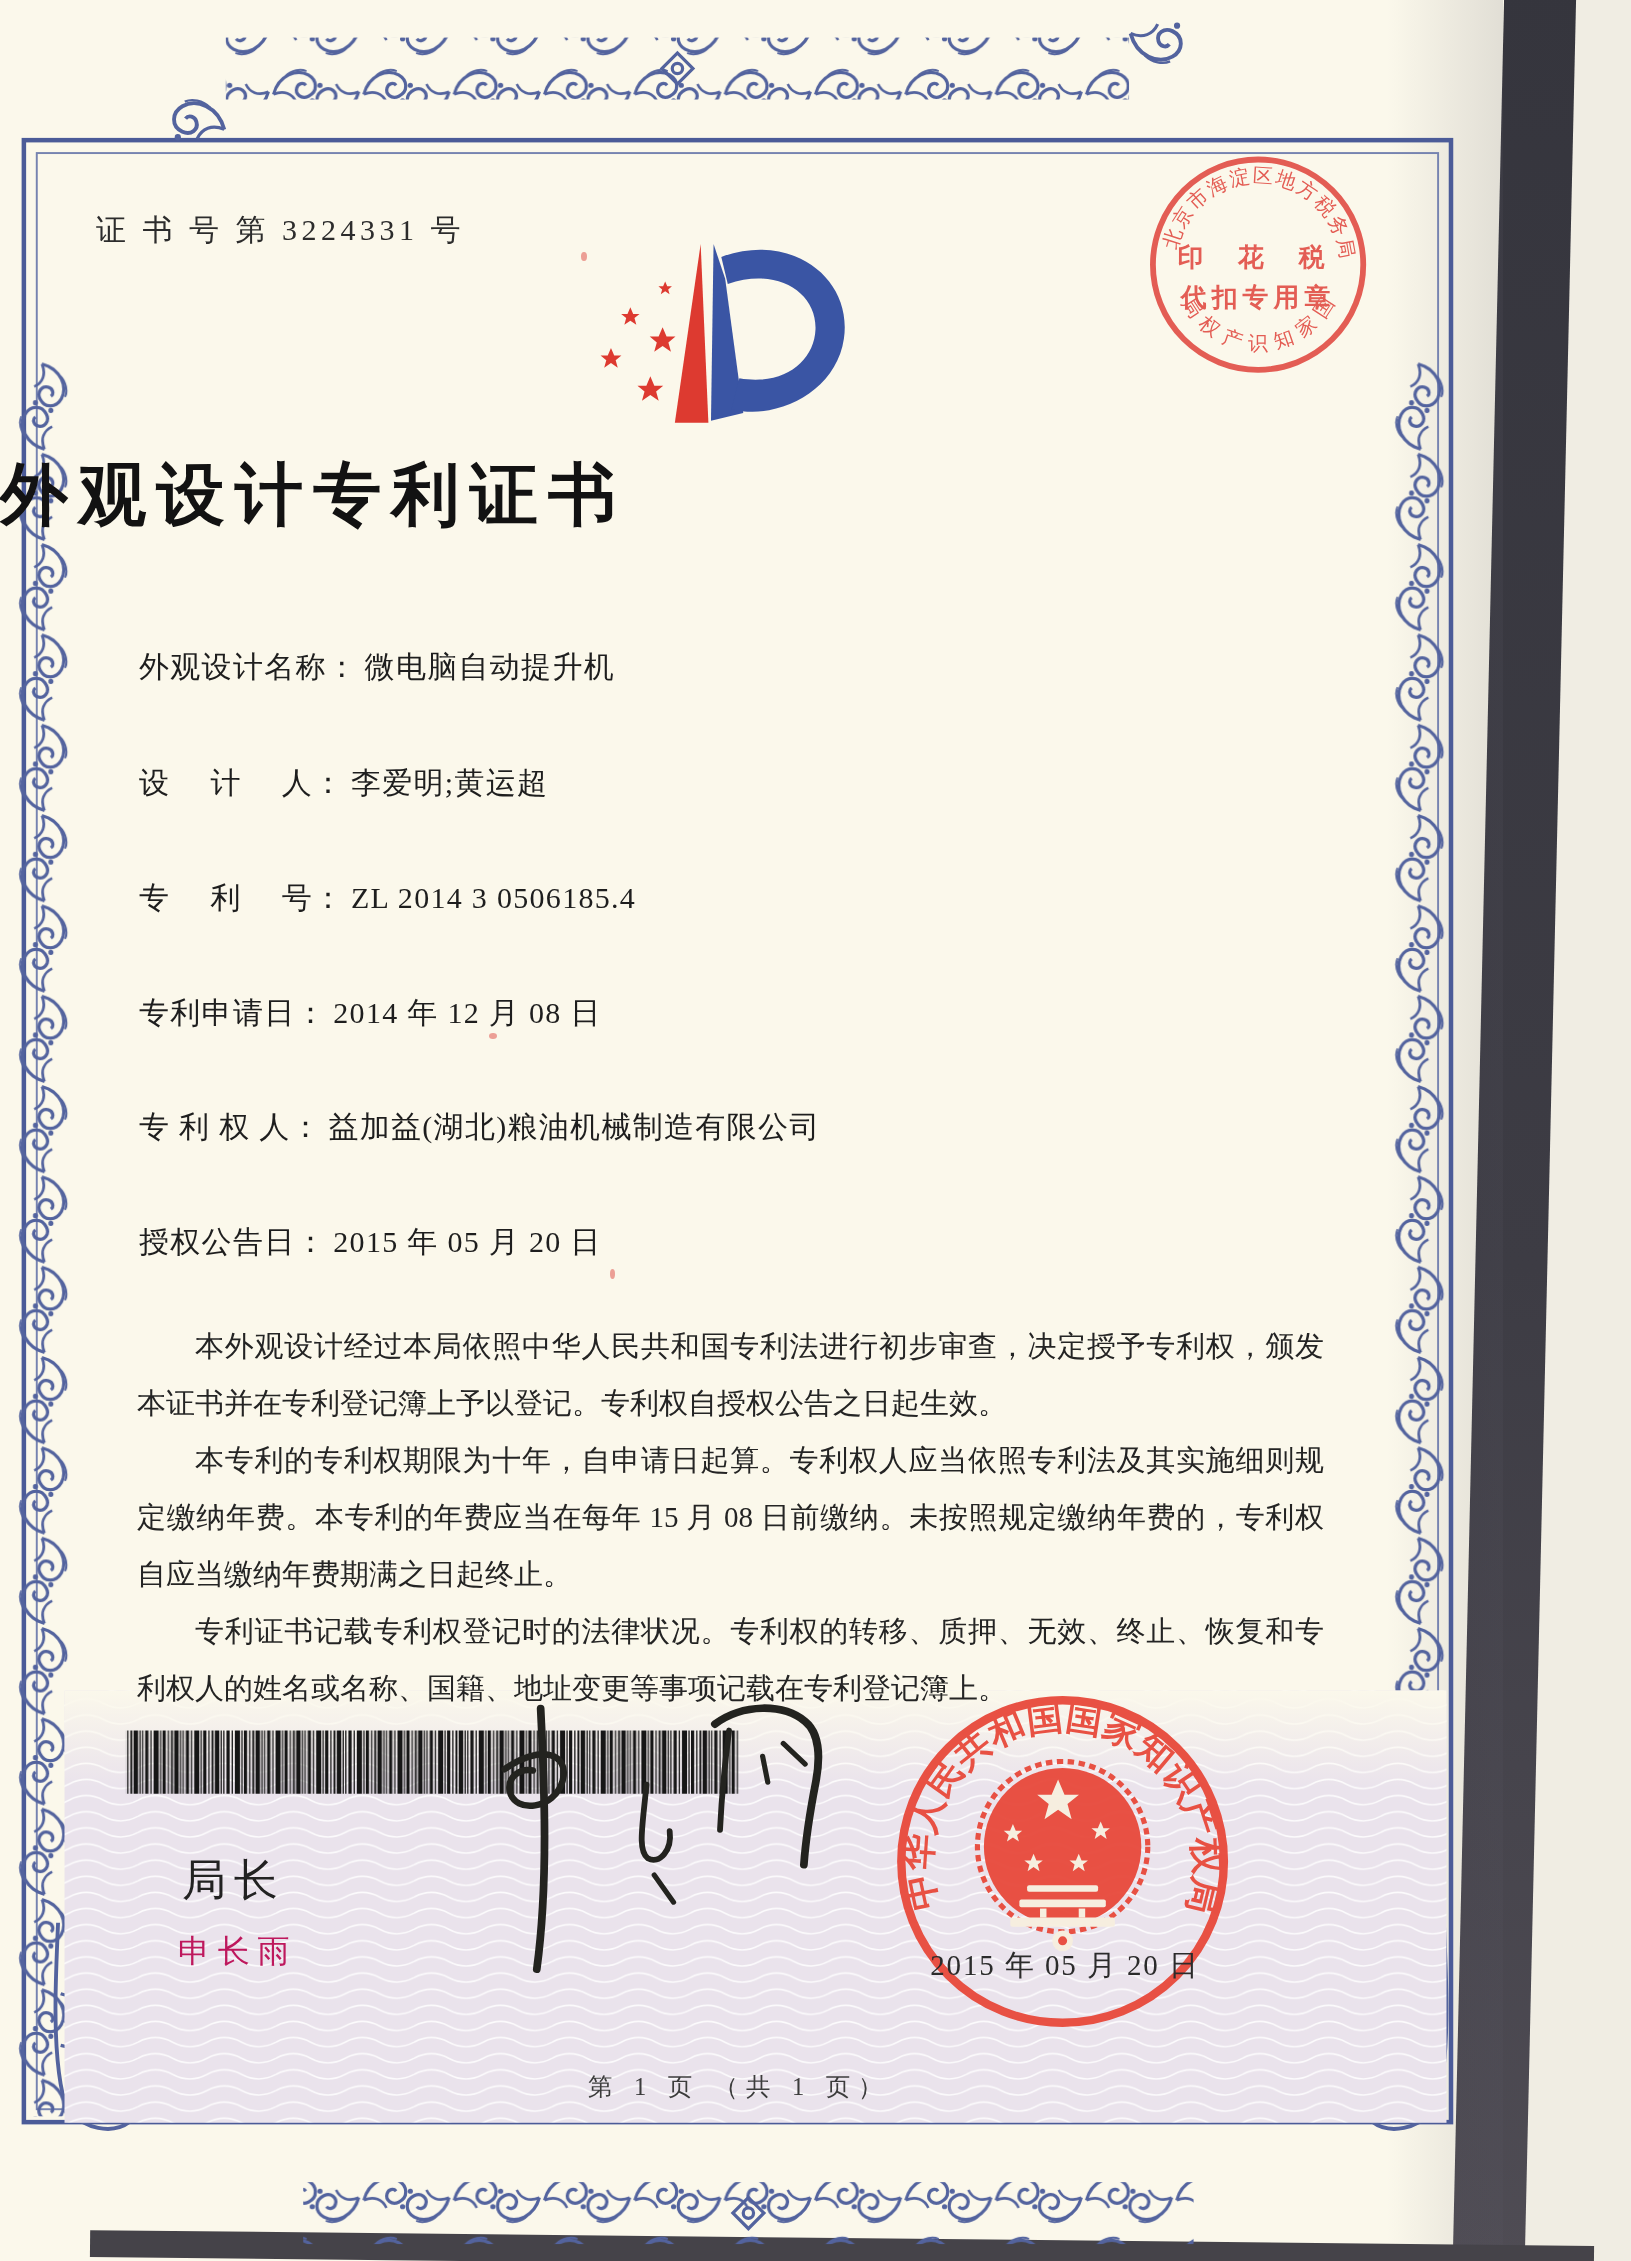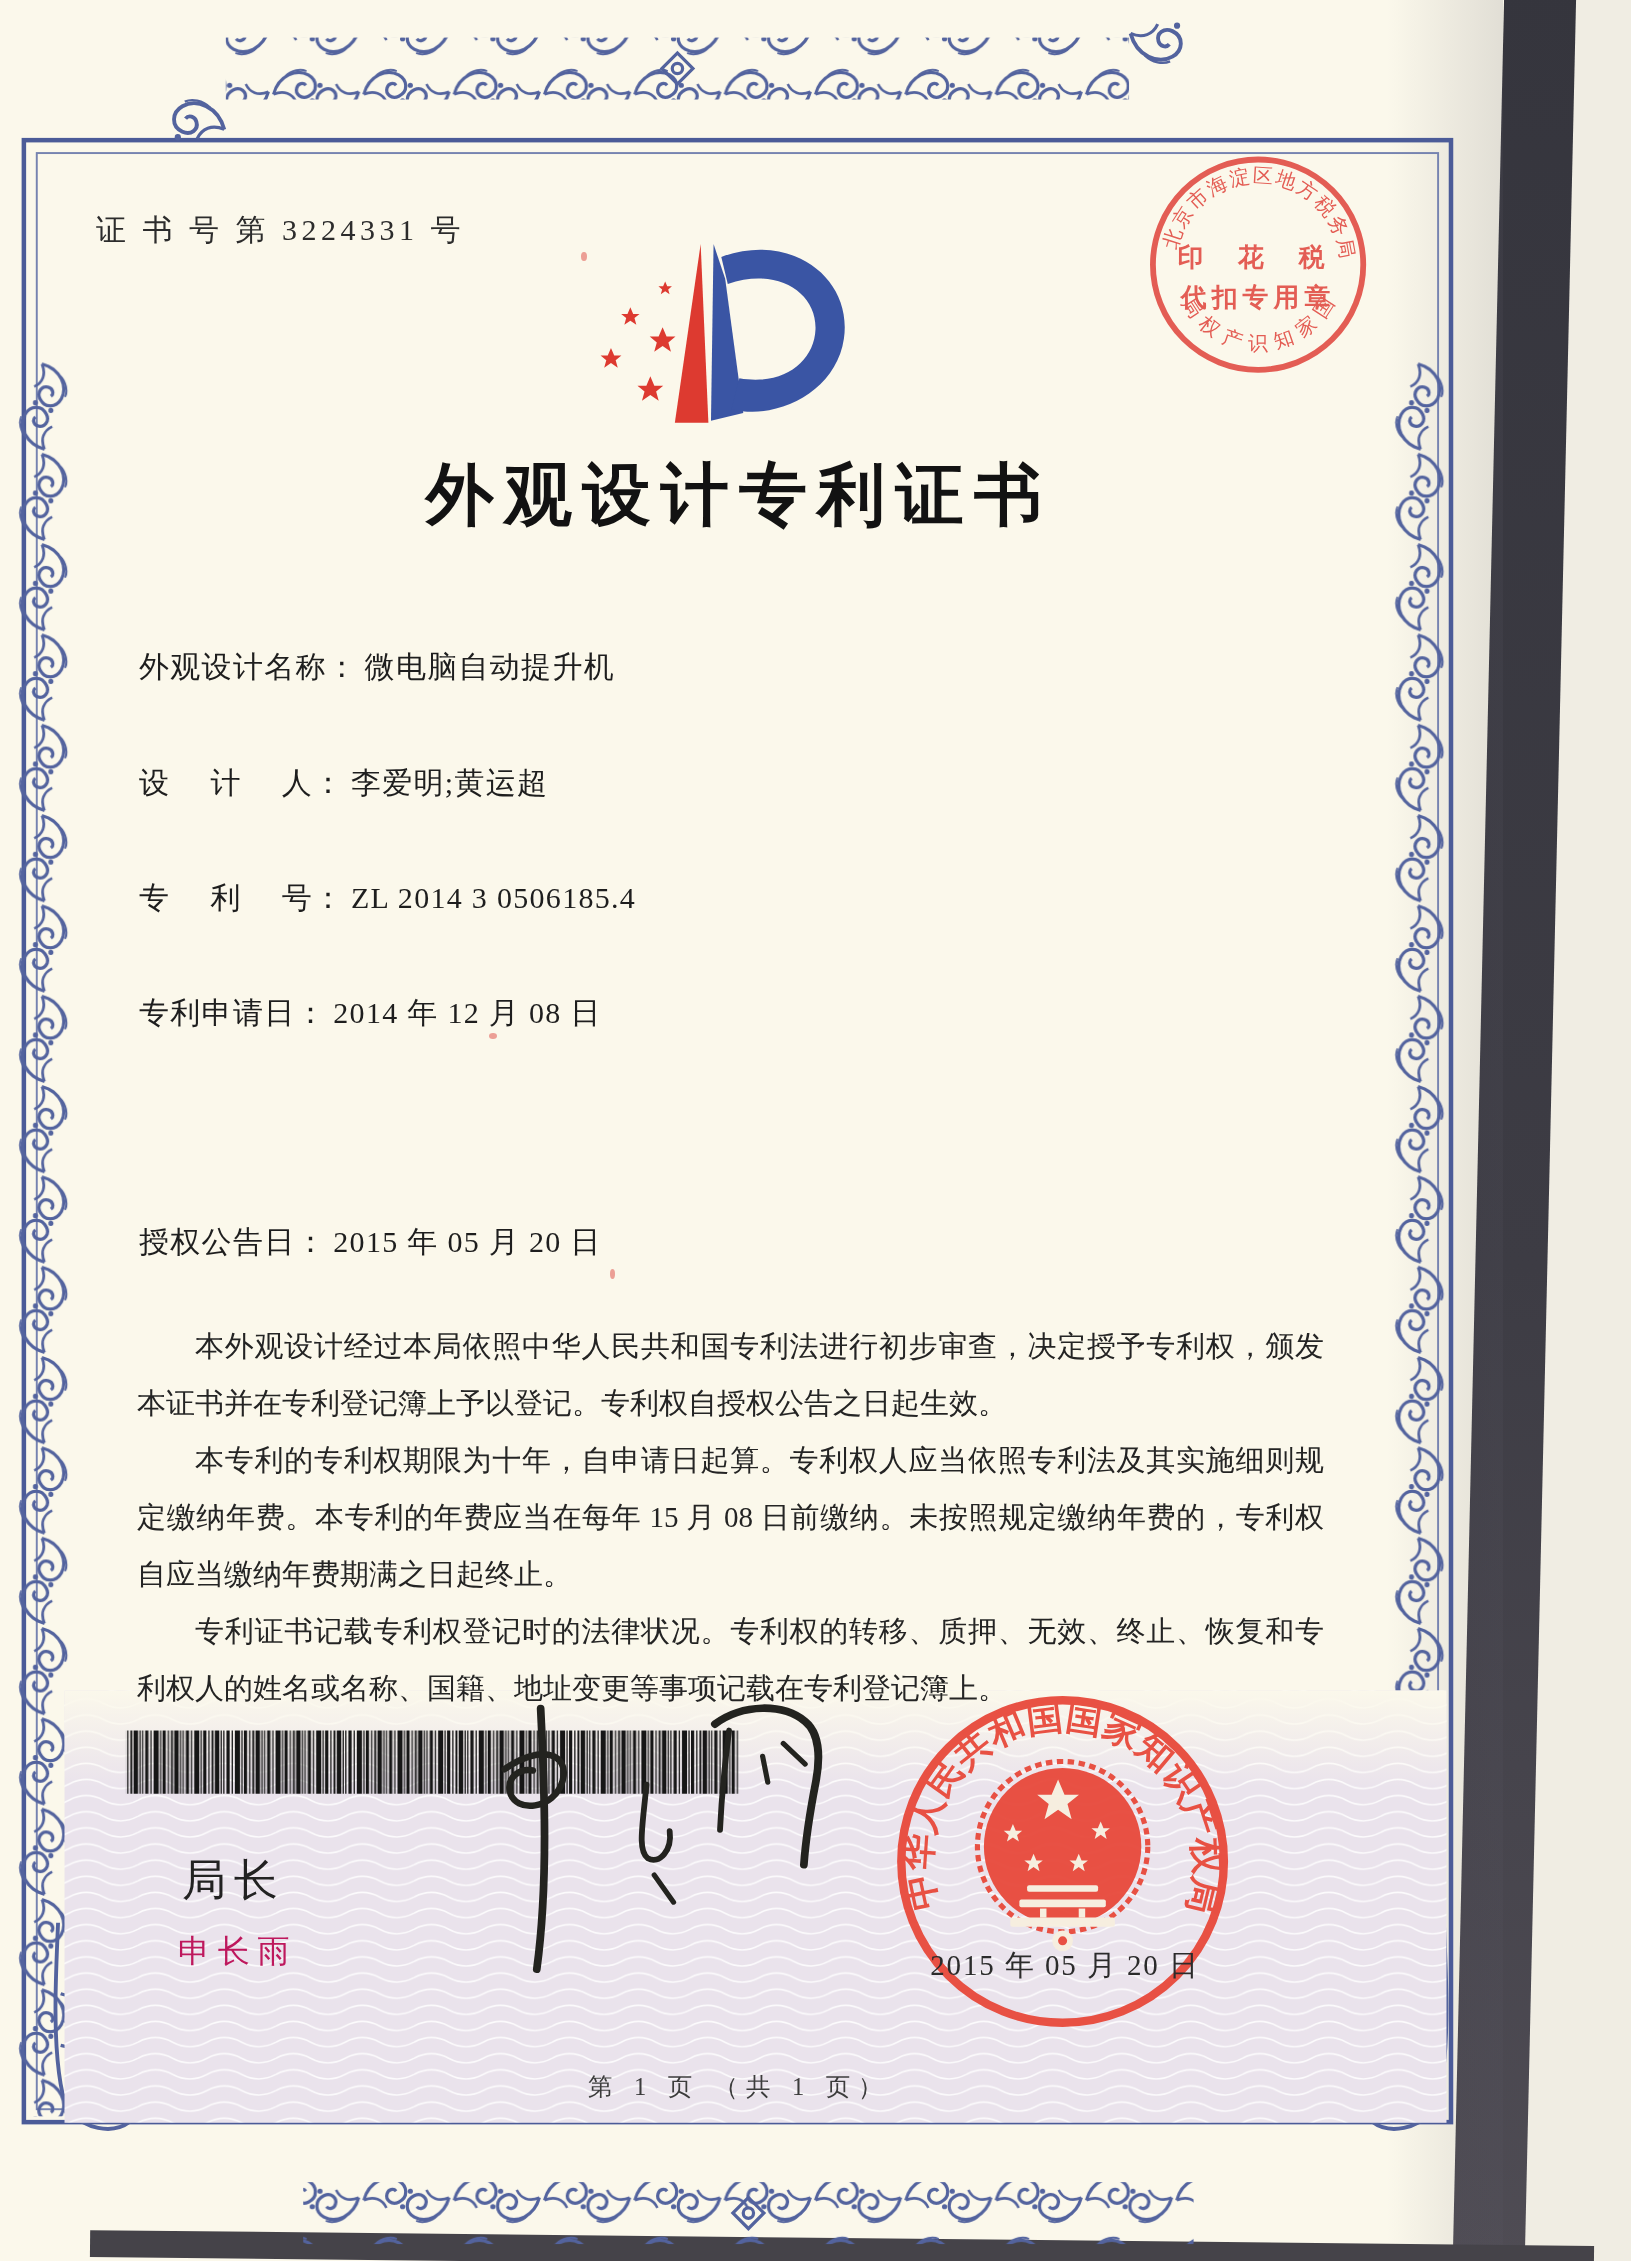--- a/index.html
+++ b/index.html
@@ -9,21 +9,21 @@
   #edge-light{left:1510px;top:0;width:121px;height:2261px;background:#f0ede3;}
   #edge-dark{left:1478px;top:-26px;width:72px;height:2349px;
              background:linear-gradient(180deg,#35353d 0%,#3d3c44 55%,#504d55 100%);
              transform:rotate(1.3deg);}
   #edge-shadow{left:1387px;top:0;width:116px;height:2261px;
              background:linear-gradient(90deg,rgba(100,95,110,0) 0%,rgba(90,88,100,.16) 100%);}
   #edge-bottom{left:90px;top:2238px;width:1504px;height:27px;background:#454349;transform:rotate(0.6deg);}
   svg{position:absolute;left:0;top:0;}
   .txt{position:absolute;color:#1f1f1f;white-space:nowrap;}
   #cert-number{left:96px;top:210px;font-size:30px;letter-spacing:4.5px;color:#2c2c2c;}
-  #page-title{left:0;top:450px;width:1478px;text-align:center;font-size:68px;
+  #page-title{left:0;top:450px;width:1478px;font-size:68px;
               font-weight:bold;letter-spacing:10.3px;color:#121212;}
   .field{left:139px;font-size:30px;color:#1e1e1e;letter-spacing:1.3px;}
   .field .val{margin-left:6.5px;}
   #f0{top:647px}#f1{top:763px}#f2{top:878px}#f3{top:993px}#f4{top:1107px}#f5{top:1222px}
   #body-block{position:absolute;left:137px;top:1318px;width:1187px;font-size:29px;
               line-height:57px;text-align:justify;color:#242424;}
   #body-block p{margin:0;text-indent:58px;}
   #director-label{left:182px;top:1851px;font-size:44px;letter-spacing:7.7px;color:#222;font-family:Liberation Mono, monospace;}
   #director-name{left:178px;top:1930px;font-size:32px;letter-spacing:7.7px;color:#be185d;}
   #seal-date{left:897px;top:1946px;width:336px;text-align:center;font-size:29px;
@@ -201,20 +201,23 @@
   </div>
   <div class="txt field" id="f1">
     <span>设　 计　 人：</span><span class="val">李爱明;黄运超</span>
   </div>
   <div class="txt field" id="f2">
     <span>专　 利　 号：</span><span class="val">ZL 2014 3 0506185.4</span>
   </div>
   <div class="txt field" id="f3">
     <span>专利申请日：</span><span class="val">2014 年 12 月 08 日</span>
   </div>
+  <div class="txt field" id="f4">
+    <span>专 利 权 人：</span><span class="val">益加益(湖北)粮油机械制造有限公司</span>
+  </div>
   <div class="txt field" id="f5">
     <span>授权公告日：</span><span class="val">2015 年 05 月 20 日</span>
   </div>
 
   <div id="body-block">
     <p>本外观设计经过本局依照中华人民共和国专利法进行初步审查，决定授予专利权，颁发本证书并在专利登记簿上予以登记。专利权自授权公告之日起生效。</p>
     <p>本专利的专利权期限为十年，自申请日起算。专利权人应当依照专利法及其实施细则规定缴纳年费。本专利的年费应当在每年 15 月 08 日前缴纳。未按照规定缴纳年费的，专利权自应当缴纳年费期满之日起终止。</p>
     <p>专利证书记载专利权登记时的法律状况。专利权的转移、质押、无效、终止、恢复和专利权人的姓名或名称、国籍、地址变更等事项记载在专利登记簿上。</p>
   </div>
 

